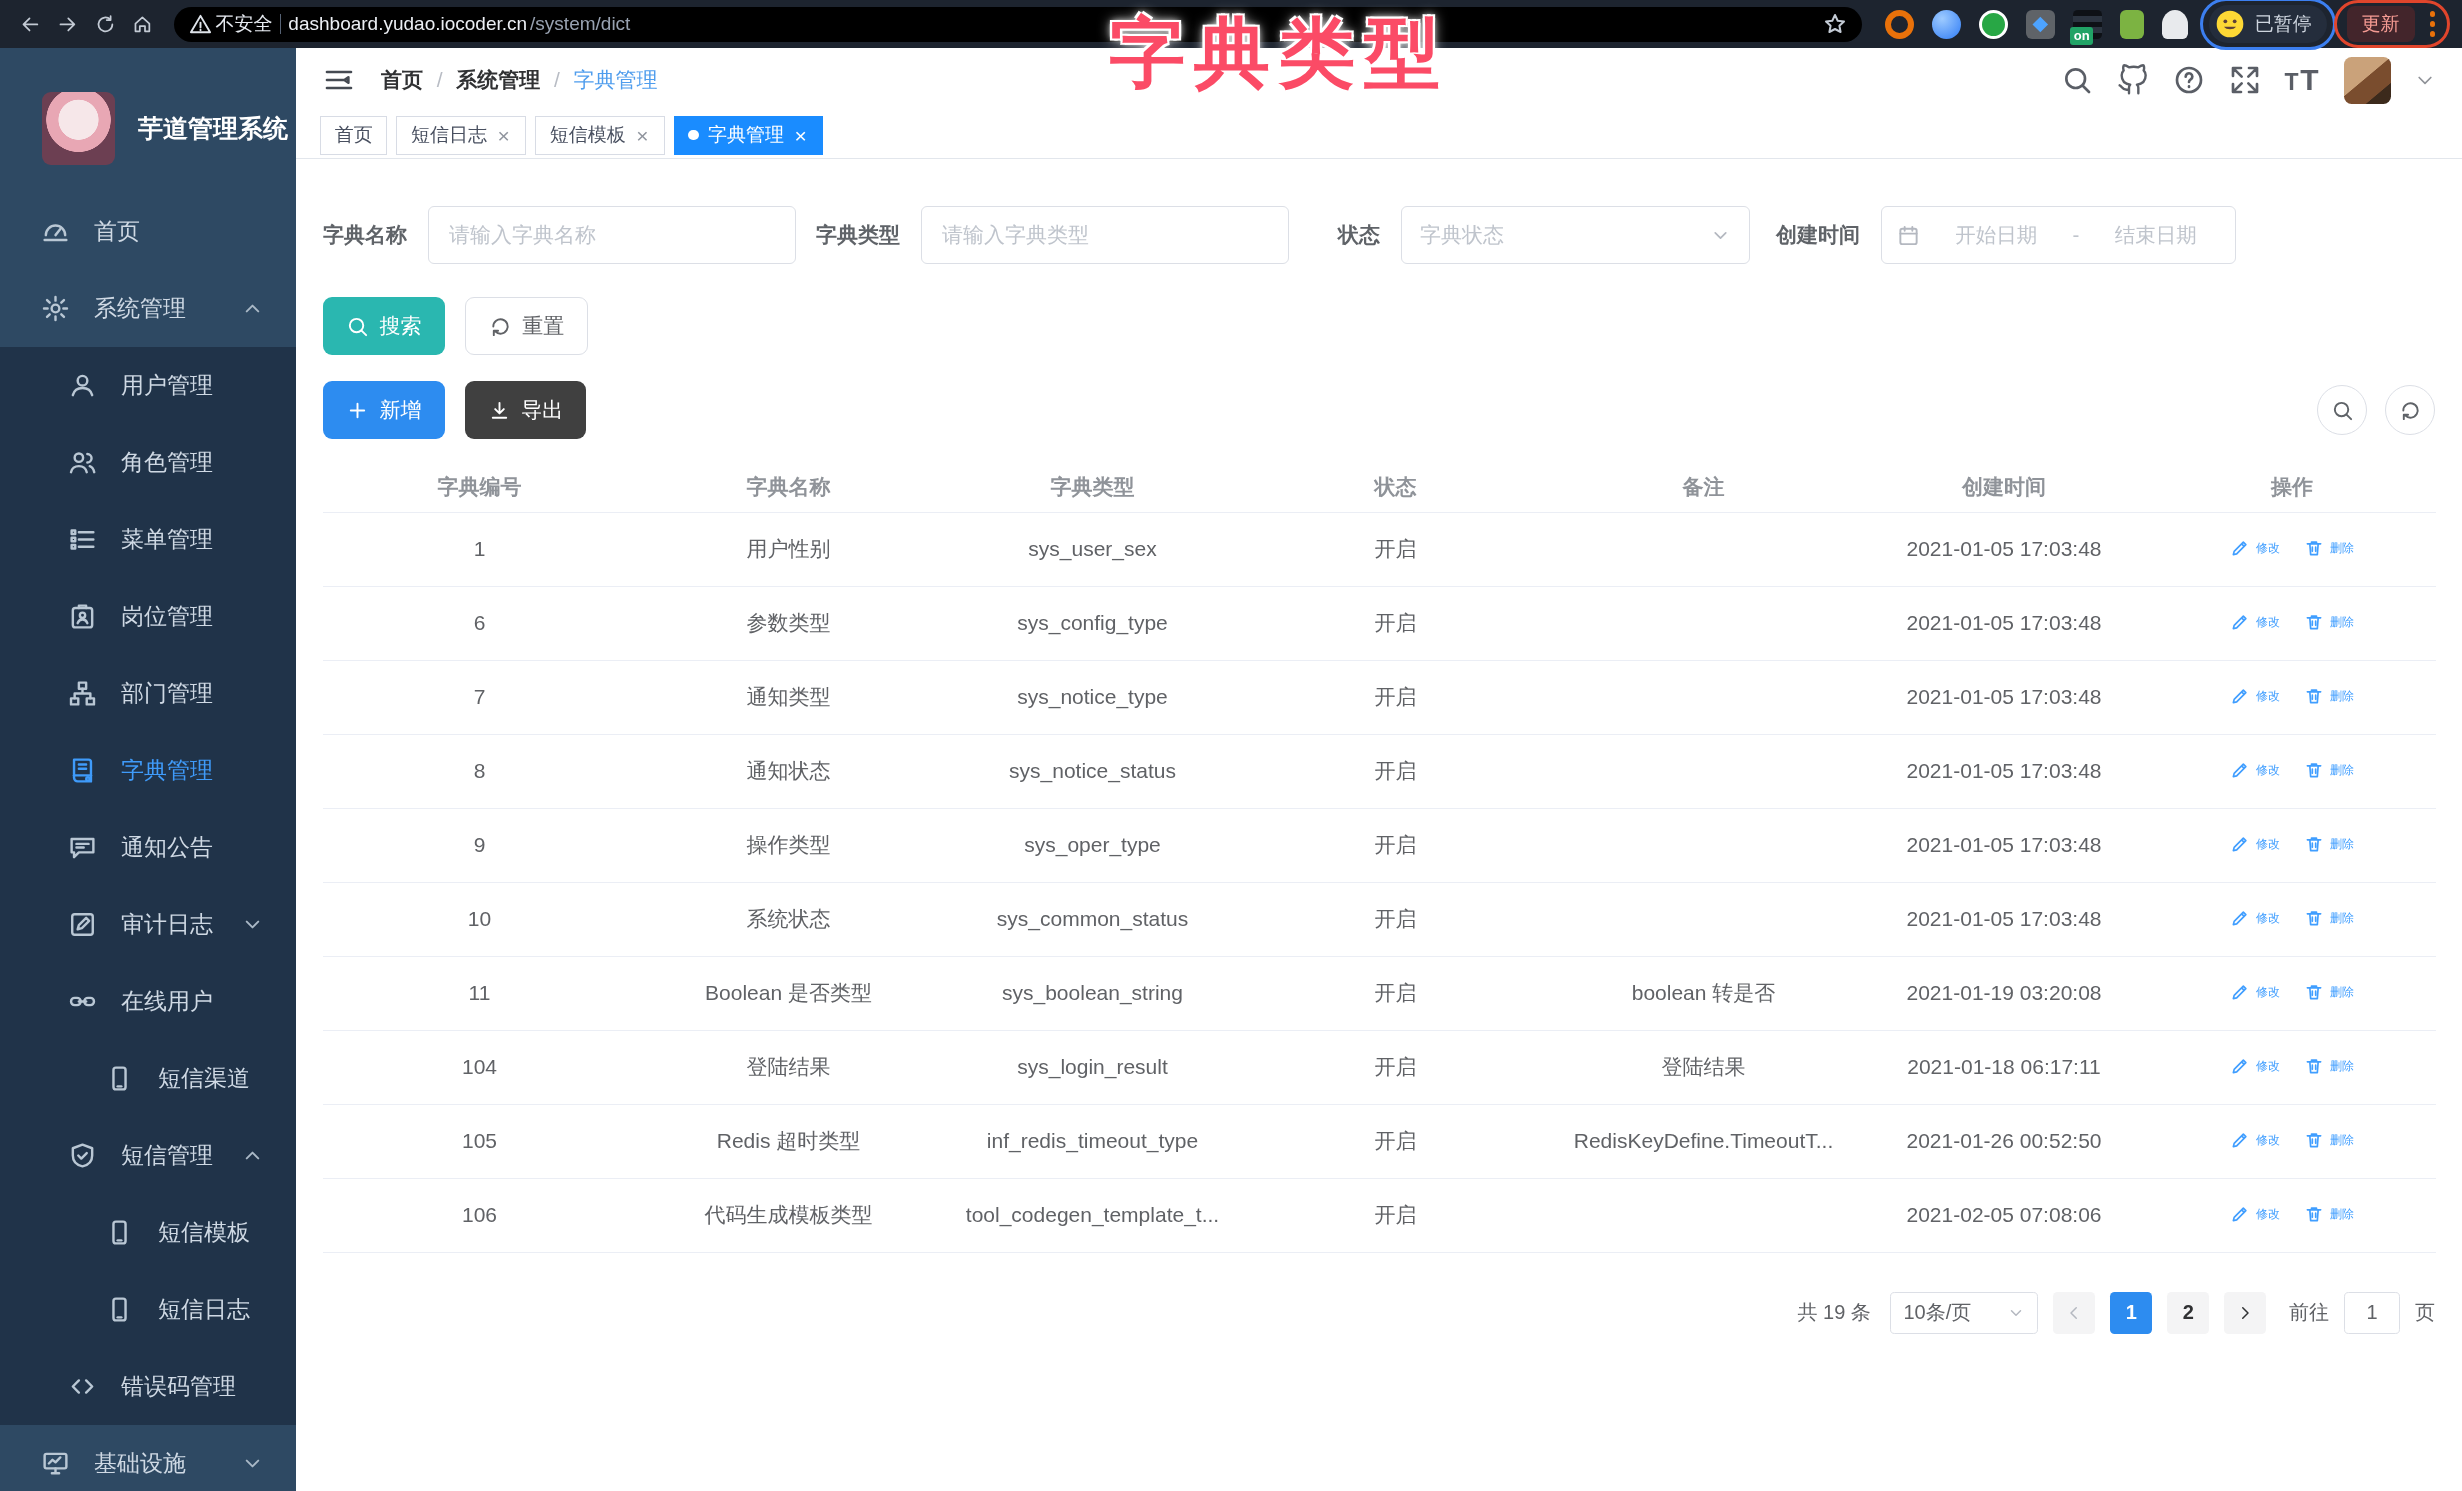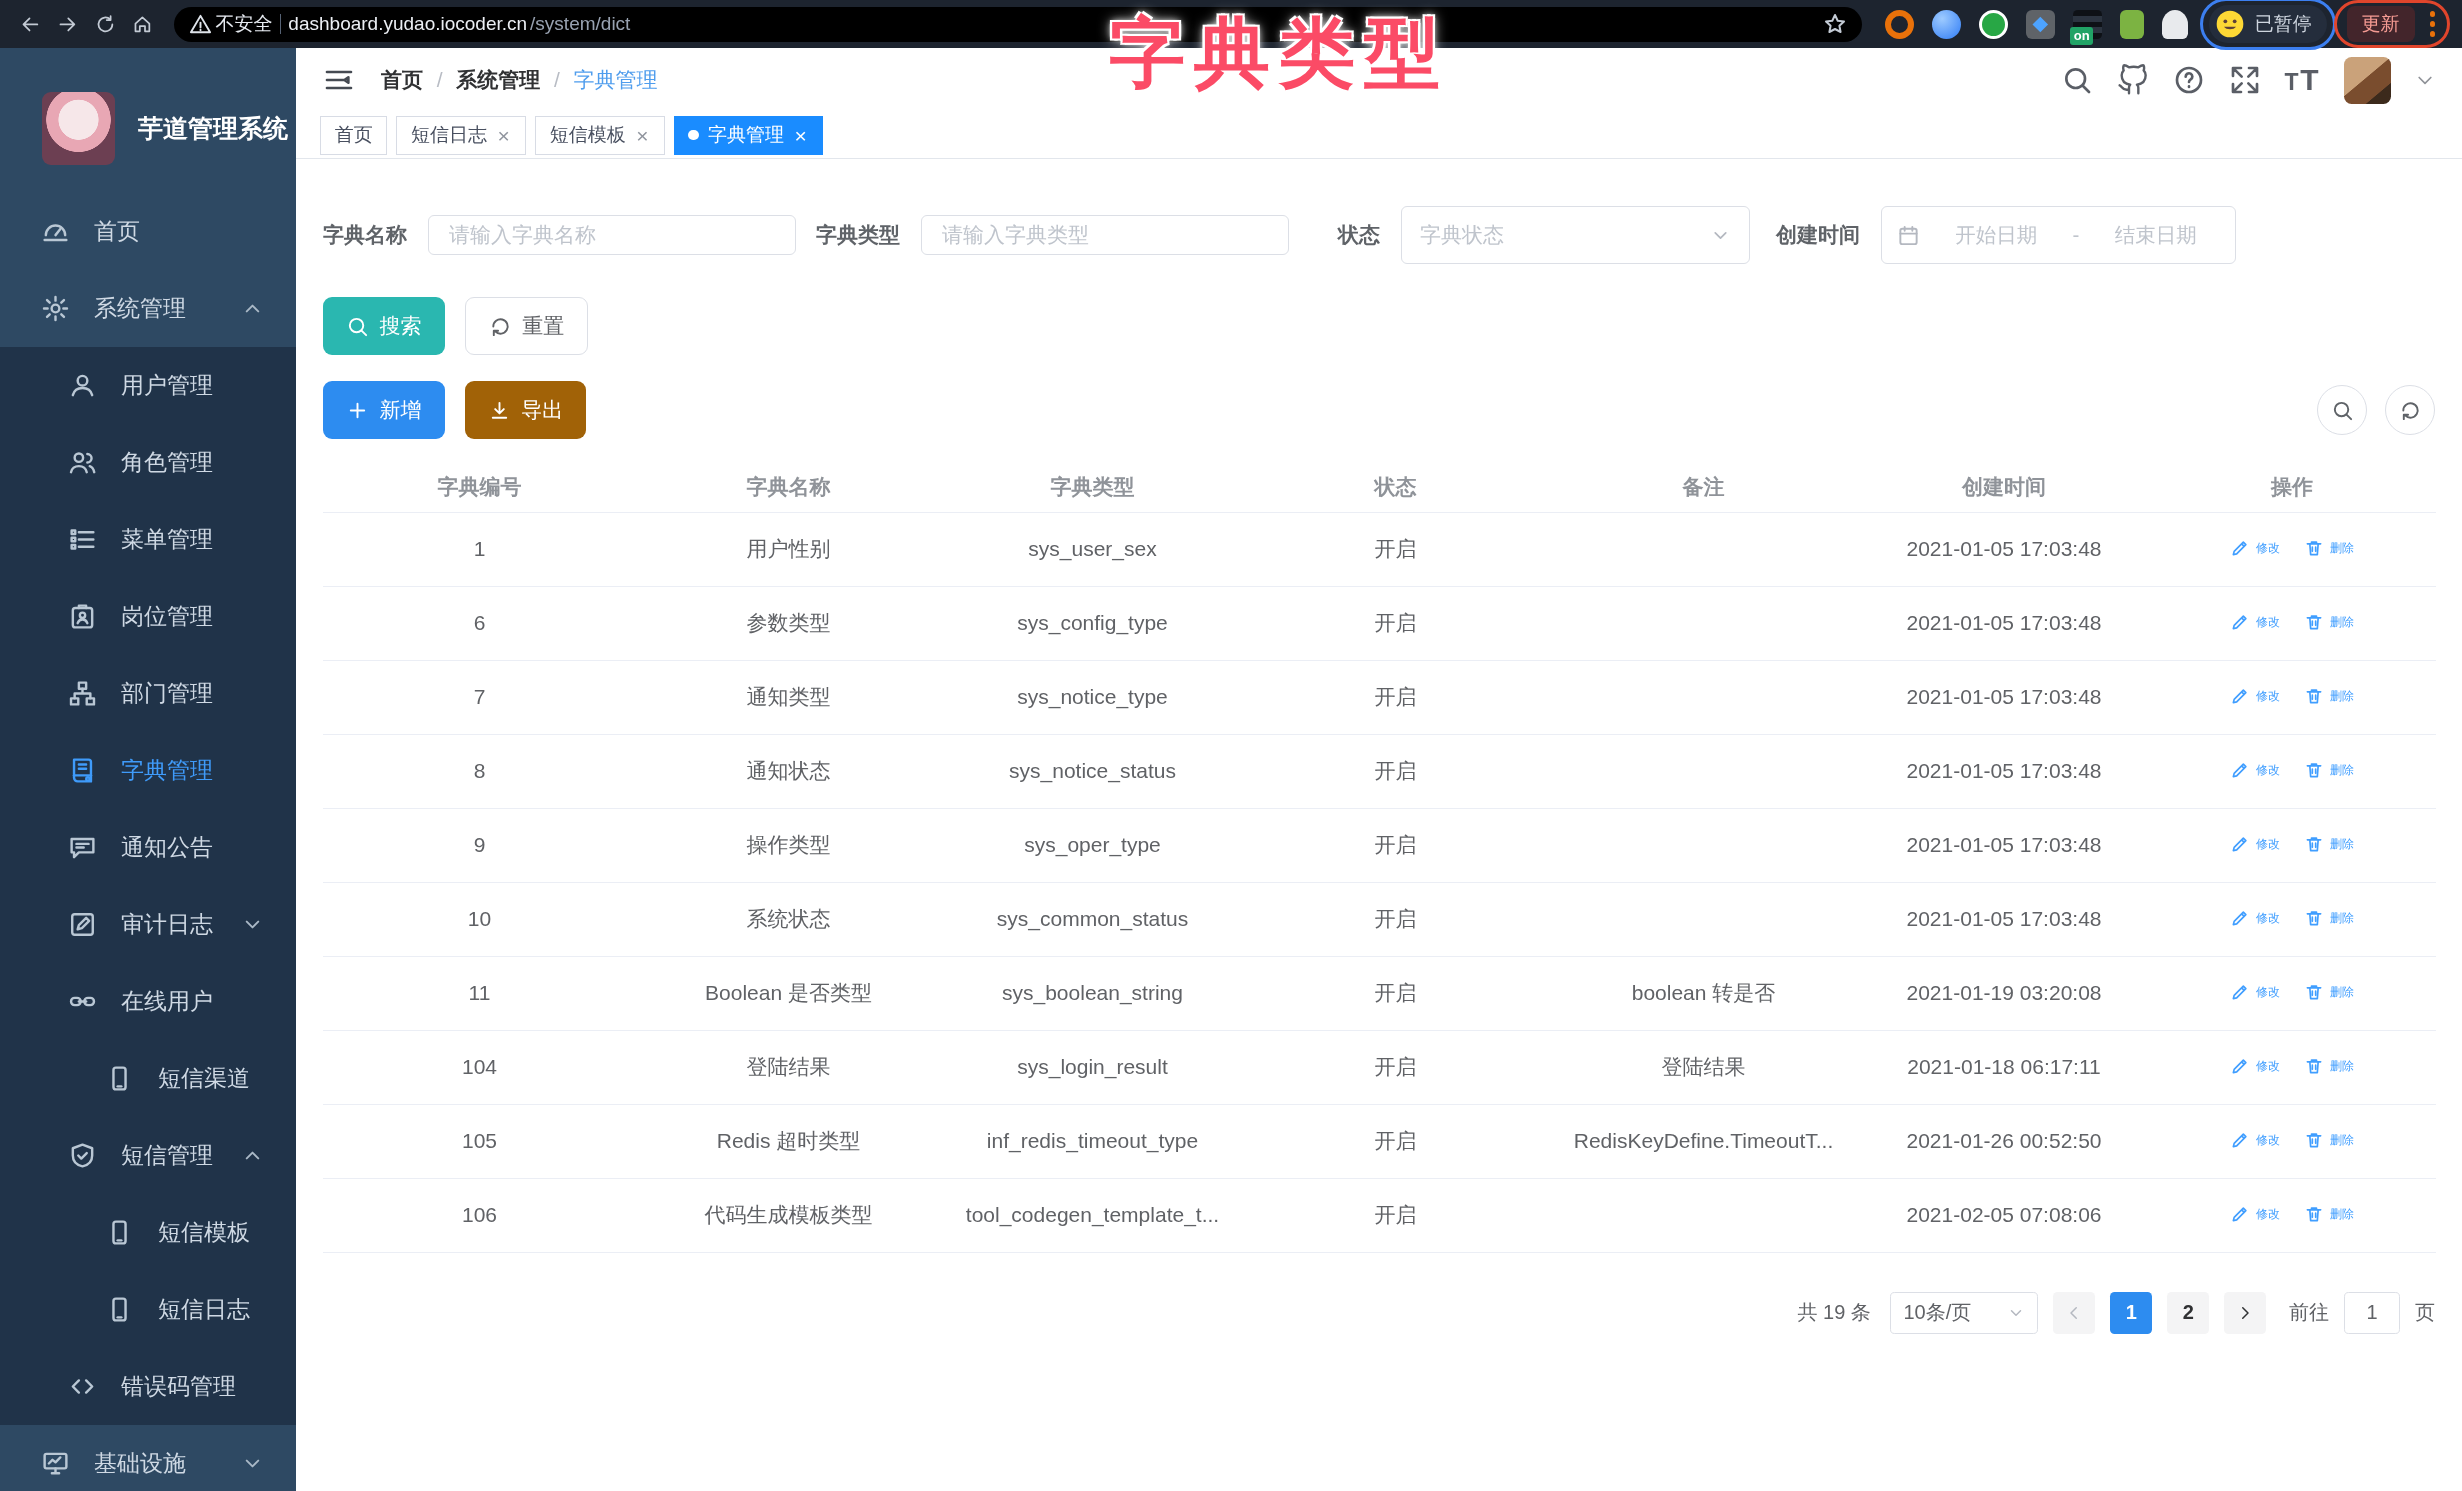--- a/index.html
+++ b/index.html
@@ -89,21 +89,21 @@
   .tag .dot { width:10.6px; height:10.6px; border-radius:50%; background:#fff; }
   .tag .x { font-size:21px; line-height:1; color:#90959e; padding:0 1.5px; }
   .tag.active { background:#1a8cff; border-color:#1a8cff; color:#fff; }
   .tag.active .x { color:#fff; }
 
   
   .content { flex:1; padding:47px 27px 0; }
   .filter-row { display:flex; align-items:center; gap:20px; }
   .f-item { display:flex; align-items:center; gap:21px; }
   .f-label { font-size:21px; color:#5f6368; font-weight:700; white-space:nowrap; }
-  input.f-input { height:40px; border:0.8px solid #dcdfe6; border-radius:6px;
+  input.f-input { height:58px; border:0.8px solid #dcdfe6; border-radius:6px;
     padding:0 20px; font-size:21px; color:#303133; outline:none; background:#fff;
     font-family:inherit; }
   input.f-input::placeholder { color:#bfc4cc; }
   .w485 { width:368px; }
   .f-select { width:349px; height:58px; border:0.8px solid #dcdfe6; border-radius:6px;
     display:flex; align-items:center; padding:0 18px; gap:9px; background:#fff; }
   .f-select .ph { color:#bfc4cc; font-size:21px; flex:1; }
   .sel-caret { width:21px; height:21px; color:#b4b8c0; }
   .f-date { width:355px; height:58px; border:0.8px solid #dcdfe6; border-radius:6px;
     display:flex; align-items:center; padding:0 15px; gap:12px; background:#fff; }
@@ -113,21 +113,21 @@
 
   .btn-row1 { margin-top:33px; display:flex; gap:20px; }
   .btn-row2 { margin-top:26px; display:flex; gap:20px; align-items:center; }
   .btn { height:58px; border:none; border-radius:9px; display:inline-flex;
     align-items:center; gap:10.6px; padding:0 23px; font-size:21px; cursor:pointer;
     font-family:inherit; }
   .btn .bic { width:23px; height:23px; }
   .btn-search { background:#2ab7b0; color:#fff; }
   .btn-reset { background:#fff; border:0.8px solid #dcdfe6; color:#606266; }
   .btn-add { background:#2d8cf0; color:#fff; }
-  .btn-export { background:#a16207; color:#fff;text-align:right; }
+  .btn-export { background:#404040; color:#fff;text-align:right; }
   .tools { margin-left:auto; display:flex; gap:18px; }
   .tool-circle { width:50px; height:50px; border-radius:50%; border:0.8px solid #dcdfe6;
     background:#fff; display:flex; align-items:center; justify-content:center;
     color:#5f6368; cursor:pointer; }
   .tool-circle .tic { width:23px; height:23px; }
 
   
   table.dict { margin-top:23px; width:100%; border-collapse:collapse; table-layout:fixed; }
   table.dict th { height:50px; font-size:21px; color:#8f9399; font-weight:700;
     border-bottom:0.8px solid #ebeef5; text-align:center; }

